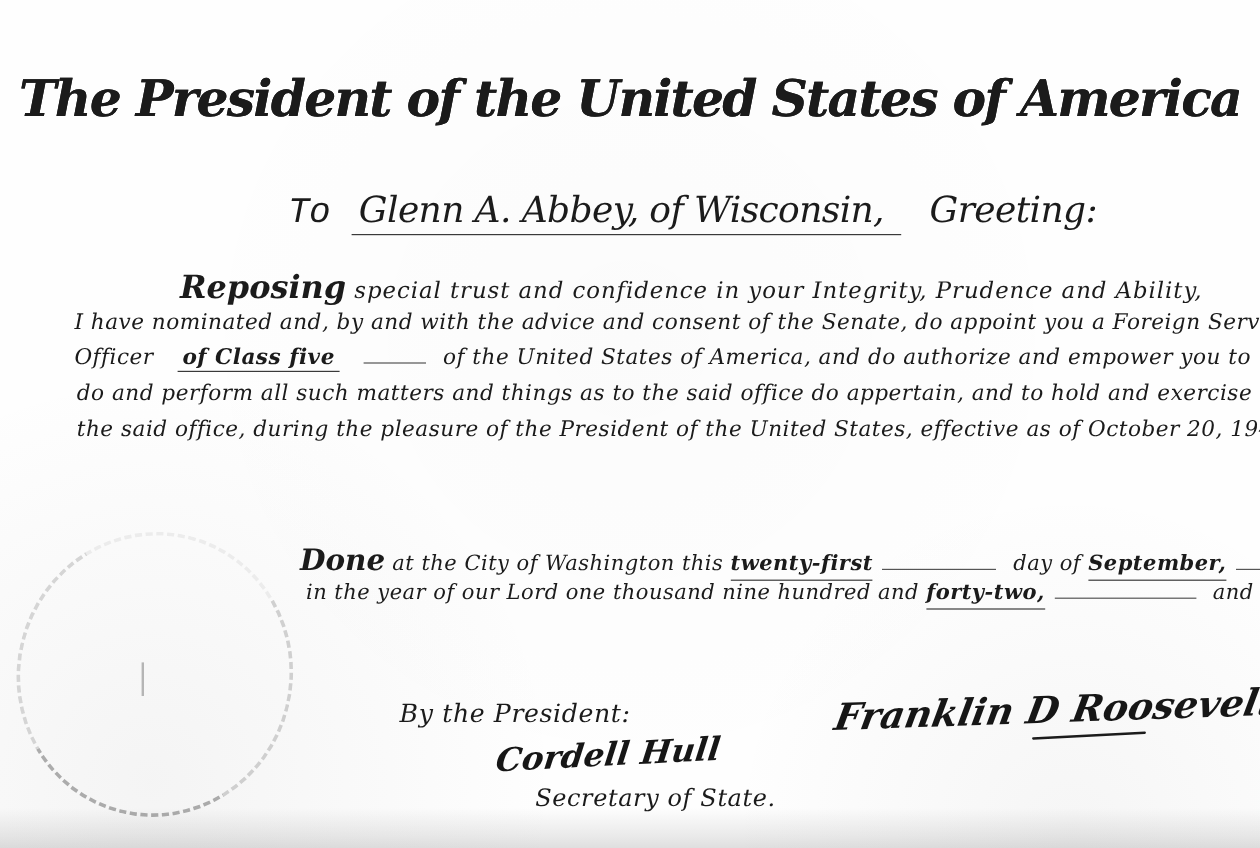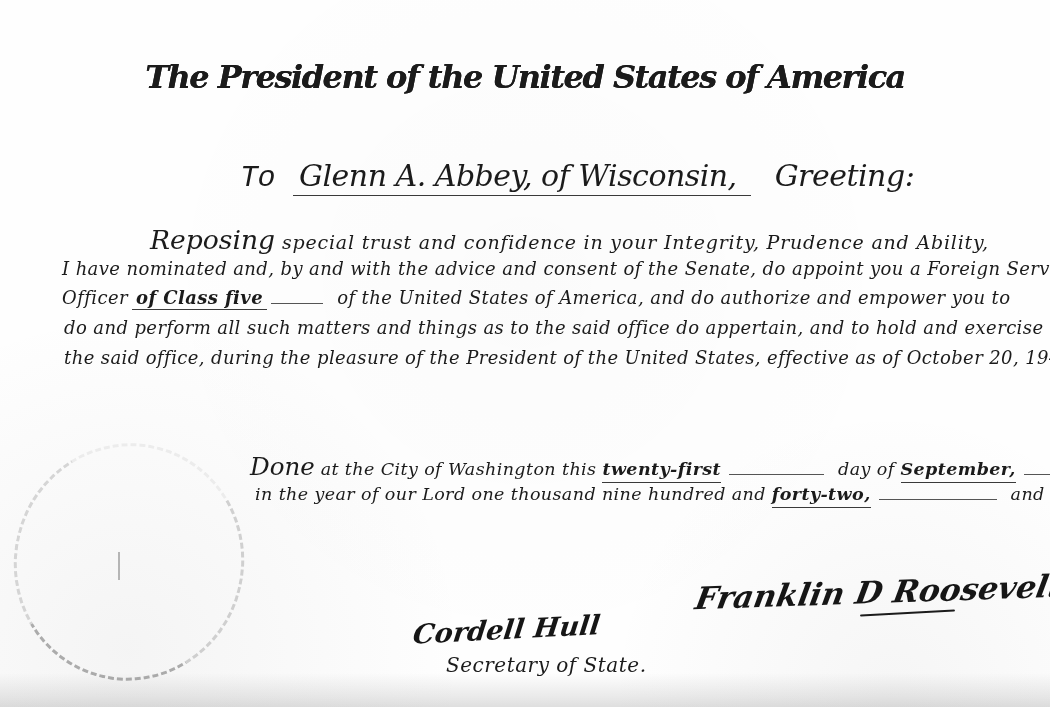--- a/index.html
+++ b/index.html
@@ -14,50 +14,50 @@
       #fefefe;
     overflow:hidden;
     font-family:"DejaVu Serif","Liberation Serif",serif;
     font-style:italic;
     color:#1b1b1b;
   }
   
   .title{
     position:absolute;top:58px;left:0;width:100%;
     text-align:center;
-    font-size:32px;letter-spacing:-1.5px;
+    font-size:42px;letter-spacing:-1.5px;
     font-weight:600;
     text-shadow:0 0 0.4px #1b1b1b;
     white-space:nowrap;
   }
   .salutation{
     position:absolute;top:158px;left:240px;
     font-size:30px;letter-spacing:-0.5px;
     white-space:nowrap;font-weight:500;
   }
   .salutation .to{margin-right:18px;font-family:Liberation Mono, monospace;}
   .salutation .inscribed{
     border-bottom:1.5px solid #3a3a3a;
     padding:0 14px 2px 6px;
   }
   .salutation .greeting{margin-left:24px;}
   .bodyline{
     position:absolute;left:62px;
     font-size:18px;letter-spacing:0.4px;
     white-space:nowrap;font-weight:500;
   }
-  .lead{font-size:1.4em;letter-spacing:0;}
+  .lead{font-size:1.4em;letter-spacing:0;font-weight:bold;}
   .l1{top:224px;left:150px;font-size:19px;letter-spacing:0.8px;}
   .l2{top:258px;}
   .l3{top:287px;}
   .l4{top:317px;left:64px;}
   .l5{top:347px;left:64px;}
   .fill{
     border-bottom:1.5px solid #3a3a3a;
-    padding:0 4px 1px 4px;margin:0 4px;
+    padding:0 4px 1px 4px;margin:0 20px;
     font-weight:600;
     text-align:right;
   }
   .blank{
     display:inline-block;
     border-bottom:1.5px solid #555;
     height:0.72em;
     vertical-align:baseline;
     margin:0 8px;
   }
@@ -159,20 +159,21 @@
     <span>and of the</span>
   </div>
 
 
   <div class="seal"></div>
   <div class="seal-mark"></div>
 
   <div class="sig-president">Franklin D Roosevelt</div>
   <div class="sig-flourish"></div>
 
+  <div class="by-president">By the President:</div>
 
   <div class="sig-secretary">Cordell Hull</div>
 
   <div class="sec-title">Secretary of State.</div>
 
   <div class="bottom-shade"></div>
 
 </div>
 
 </body></html>

